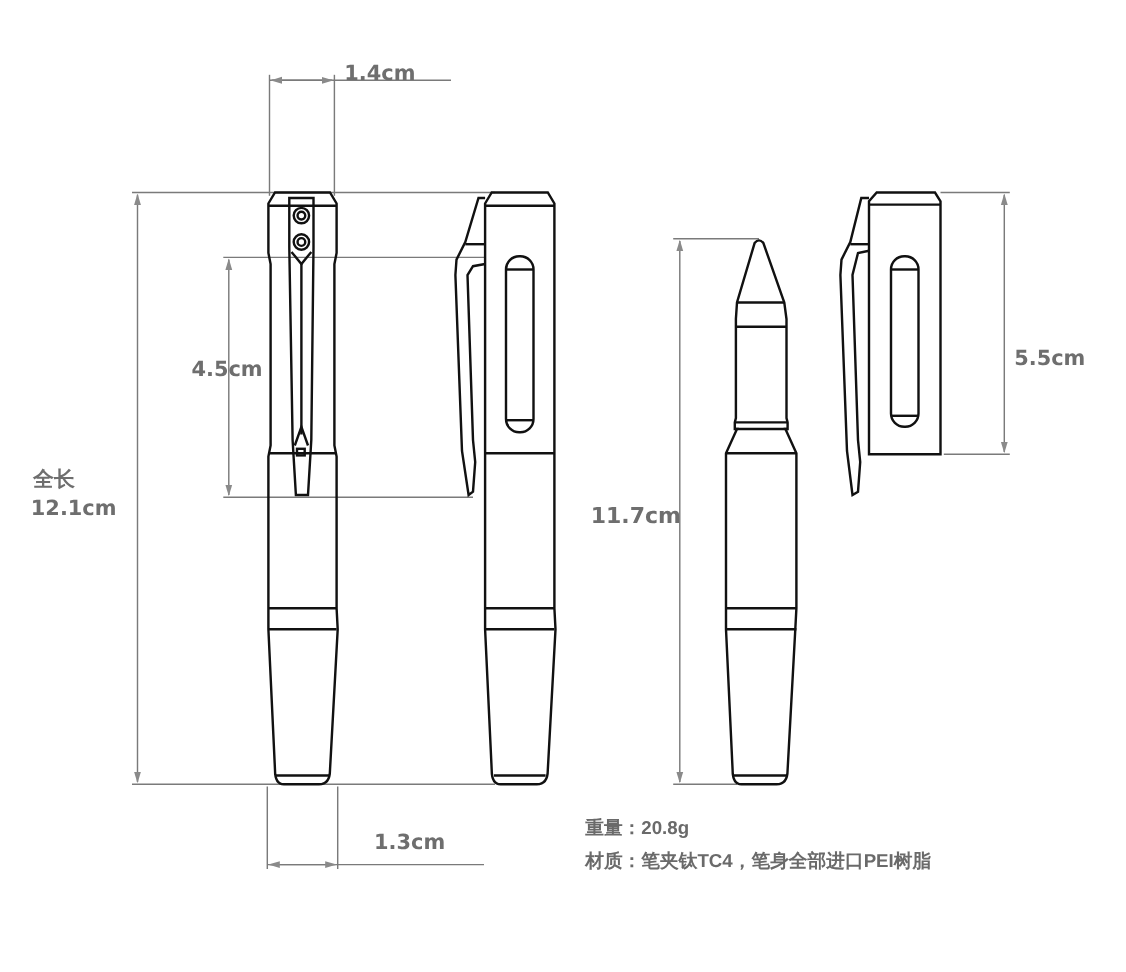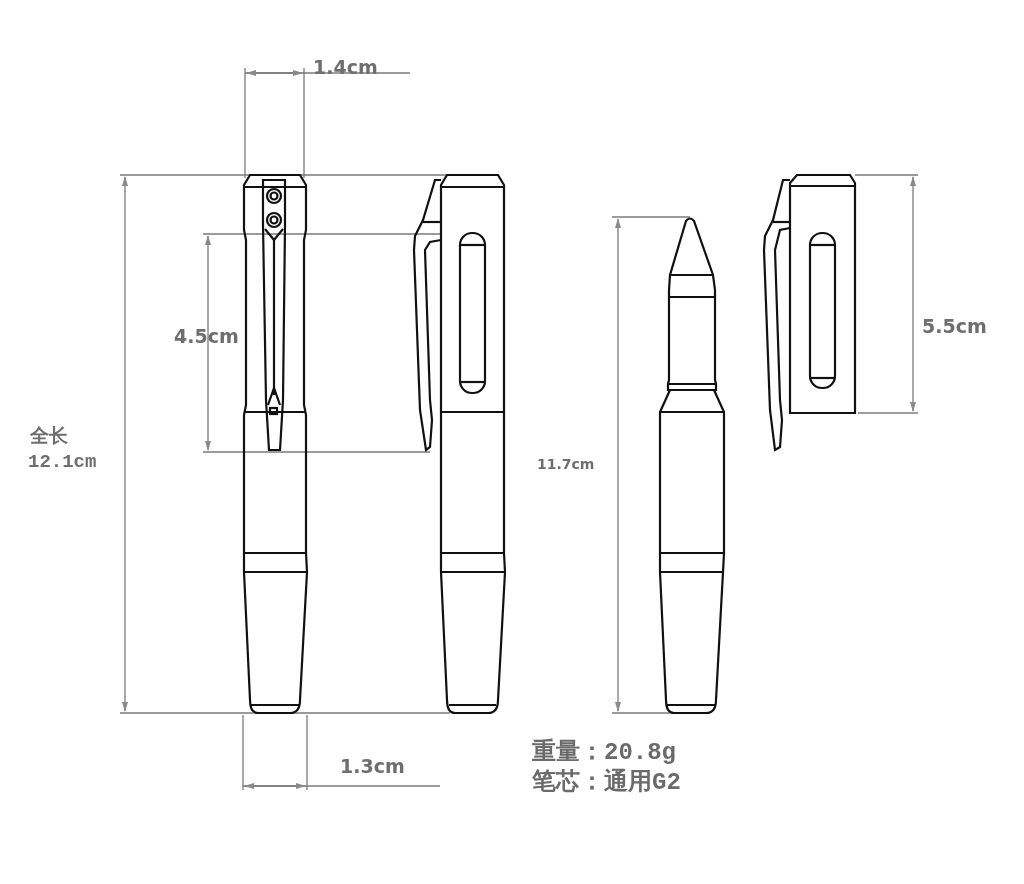--- a/index.html
+++ b/index.html
@@ -1,20 +1,20 @@
 <!DOCTYPE html>
 <html><head>
 <meta charset="utf-8">
 <style>
   html, body { margin:0; padding:0; background:#ffffff; }
   #canvas { position:relative; width:1024px; height:884px; background:#ffffff; overflow:hidden; }
   svg { position:absolute; left:0; top:0; }
   .label { position:absolute; font-family:"DejaVu Sans","Liberation Sans",sans-serif; font-weight:bold; color:#6e6e6e; white-space:nowrap; }
   .dim { font-size:19px; }
-  .specs { position:absolute; left:532px; top:738px; font-family:Liberation Mono, monospace; font-weight:bold; color:#6a6a6a; font-size:24px; line-height:30px; }
+  .specs { position:absolute; left:532px; top:738px; font-family:Liberation Sans, sans-serif; font-weight:bold; color:#6a6a6a; font-size:17px; line-height:30px; }
   .spec-row { white-space:nowrap; }
 </style>
 </head>
 <body>
 
 <div id="canvas">
   <svg width="1024" height="884" viewBox="0 0 1024 884">
     <defs>
       <marker id="arr" viewBox="0 0 10 10" refX="9" refY="5" markerWidth="8" markerHeight="8" orient="auto-start-reverse">
         <path d="M0,2 L10,5 L0,8 z" fill="#8a8a8a"></path>
@@ -104,26 +104,26 @@
       <line x1="810" y1="245" x2="835" y2="245"></line>
       <line x1="810" y1="378" x2="835" y2="378"></line>
       <path d="M790,180 L783,180 L773,220 L765,236 L764,250 L770,410 L775,450 L780,447 L782,420 L780,400 L775,250 L780,230 L790,228"></path>
       <line x1="773" y1="222" x2="790" y2="222"></line>
     </g>
   </svg>
 
   <div class="label dim" style="left:313px;top:56px;">1.4cm</div>
   <div class="label dim" style="left:134px;top:325px;margin-left:40px;">4.5cm</div>
   <div class="label dim" style="left:30px;top:423px;">全长</div>
-  <div class="label dim" style="left:28px;top:451px;font-family:Liberation Mono, monospace;">12.1cm</div>
+  <div class="label dim" style="left:28px;top:451px;">12.1cm</div>
   <div class="label dim" style="left:340px;top:755px;">1.3cm</div>
-  <div class="label dim" style="left:537px;top:456px;font-size:14px;">11.7cm</div>
+  <div class="label dim" style="left:537px;top:456px;font-size:20px;">11.7cm</div>
   <div class="label dim" style="left:922px;top:283px;margin-top:32px;">5.5cm</div>
 
   <div class="specs">
     <div class="spec-row">
       <span>重量</span><span>：</span><span>20.8g</span>
     </div>
     <div class="spec-row">
-      <span>笔芯</span><span>：</span><span>通用G2</span>
+      <span>材质</span><span>：</span><span>笔夹钛TC4，笔身全部进口PEI树脂</span>
     </div>
   </div>
 </div>
 
 </body></html>

